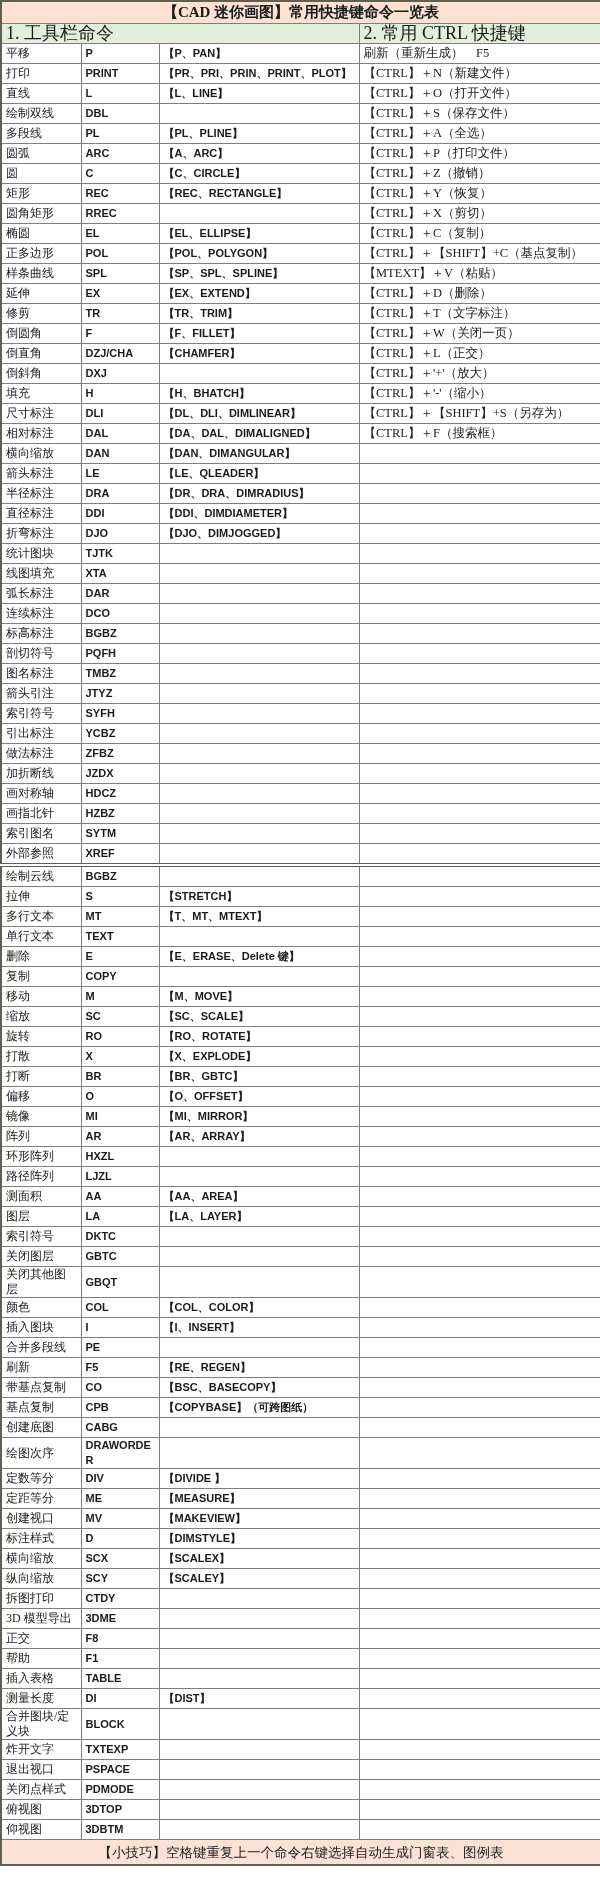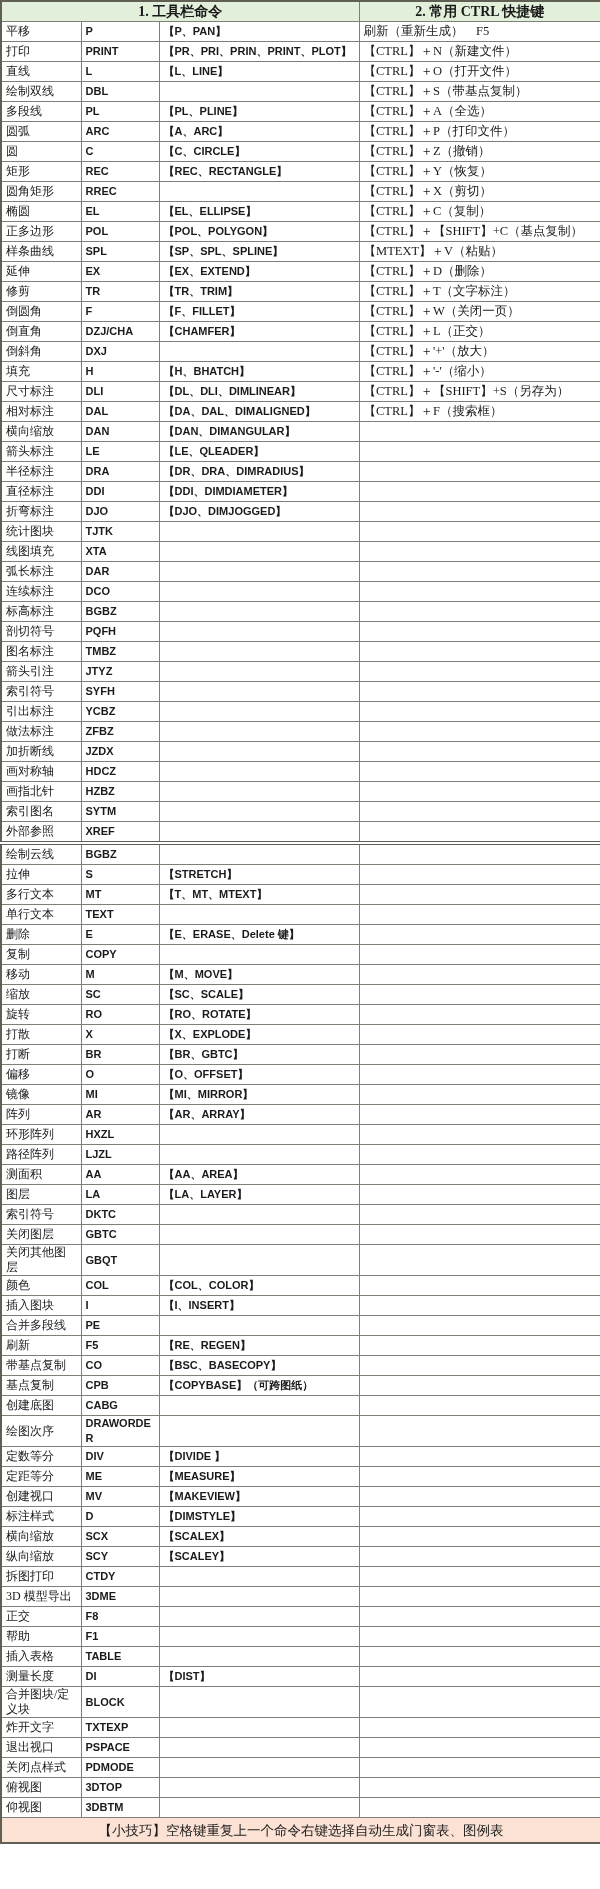--- a/index.html
+++ b/index.html
@@ -6,22 +6,22 @@
   body{width:600px;font-family:"Liberation Serif","DejaVu Serif",serif;color:#1a1a1a;}
   table{width:600px;border-collapse:collapse;table-layout:fixed;
         border:2px solid #5f5f54;}
   td{border:1px solid #7f7f76;vertical-align:middle;overflow:hidden;
      padding:0 4px;height:19px;font-size:12px;line-height:15px;}
   
   col.c1{width:80px;} col.c2{width:78px;} col.c3{width:200px;} col.c4{width:242px;}
   
   td.title-cell{background:var(--title-bg,#fbe2d5);text-align:center;
       font-weight:bold;font-size:15px;height:21px;}
-  td.section-header{background:var(--header-bg,#e2efda);text-align:center;
-      font-weight:bold;font-size:14px;height:19px;}
+  td.section-header{background:var(--header-bg,#e2efda);
+      font-weight:normal;font-size:18px;height:19px;}
   td.footer-cell{background:var(--title-bg,#fbe2d5);text-align:center;
       font-size:13.5px;height:24px;}
   
   td.tool-name{font-size:12px;overflow-wrap:anywhere;}
   td.shortcut{font-family:"Liberation Sans","DejaVu Sans",sans-serif;
       font-weight:bold;font-size:11px;overflow-wrap:anywhere;}
   td.alias{font-family:"Liberation Sans","DejaVu Sans",sans-serif;
       font-weight:bold;font-size:11px;overflow-wrap:anywhere;}
   td.ctrl{font-size:12.5px;overflow-wrap:anywhere;}
   tr.section-break td{border-bottom:4px double #5f5f54;}
@@ -31,20 +31,23 @@
 
 <table>
   <colgroup>
     <col class="c1">
       <col class="c2">
       <col class="c3">
       <col class="c4">
   </colgroup>
   <thead>
     <tr>
+      <td colspan="4" class="title-cell">【CAD 迷你画图】常用快捷键命令一览表</td>
+    </tr>
+    <tr>
       <td colspan="3" class="section-header">1. 工具栏命令</td>
       <td class="section-header">2. 常用  CTRL  快捷键</td>
     </tr>
   </thead>
   <tbody id="rows-body">
   <tr>
         <td class="tool-name">平移</td>
         <td class="shortcut">P</td>
         <td class="alias">【P、PAN】</td>
         <td class="ctrl">刷新（重新生成）　F5</td>
@@ -58,21 +61,21 @@
       <tr>
         <td class="tool-name">直线</td>
         <td class="shortcut">L</td>
         <td class="alias">【L、LINE】</td>
         <td class="ctrl">【CTRL】＋O（打开文件）</td>
       </tr>
       <tr>
         <td class="tool-name">绘制双线</td>
         <td class="shortcut">DBL</td>
         <td class="alias"></td>
-        <td class="ctrl">【CTRL】＋S（带基点复制）</td>
+        <td class="ctrl">【CTRL】＋S（保存文件）</td>
       </tr>
       <tr>
         <td class="tool-name">多段线</td>
         <td class="shortcut">PL</td>
         <td class="alias">【PL、PLINE】</td>
         <td class="ctrl">【CTRL】＋A（全选）</td>
       </tr>
       <tr>
         <td class="tool-name">圆弧</td>
         <td class="shortcut">ARC</td>

